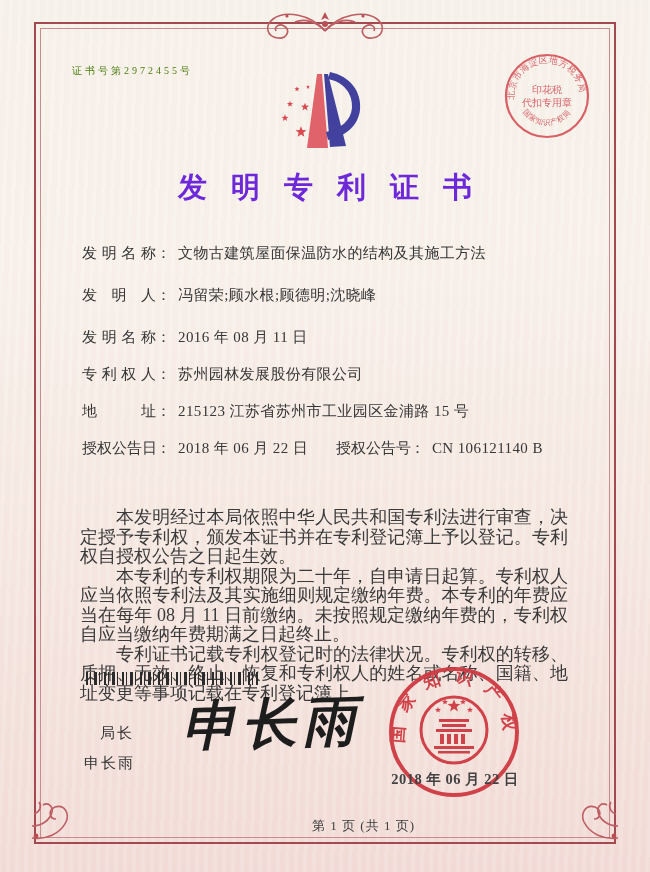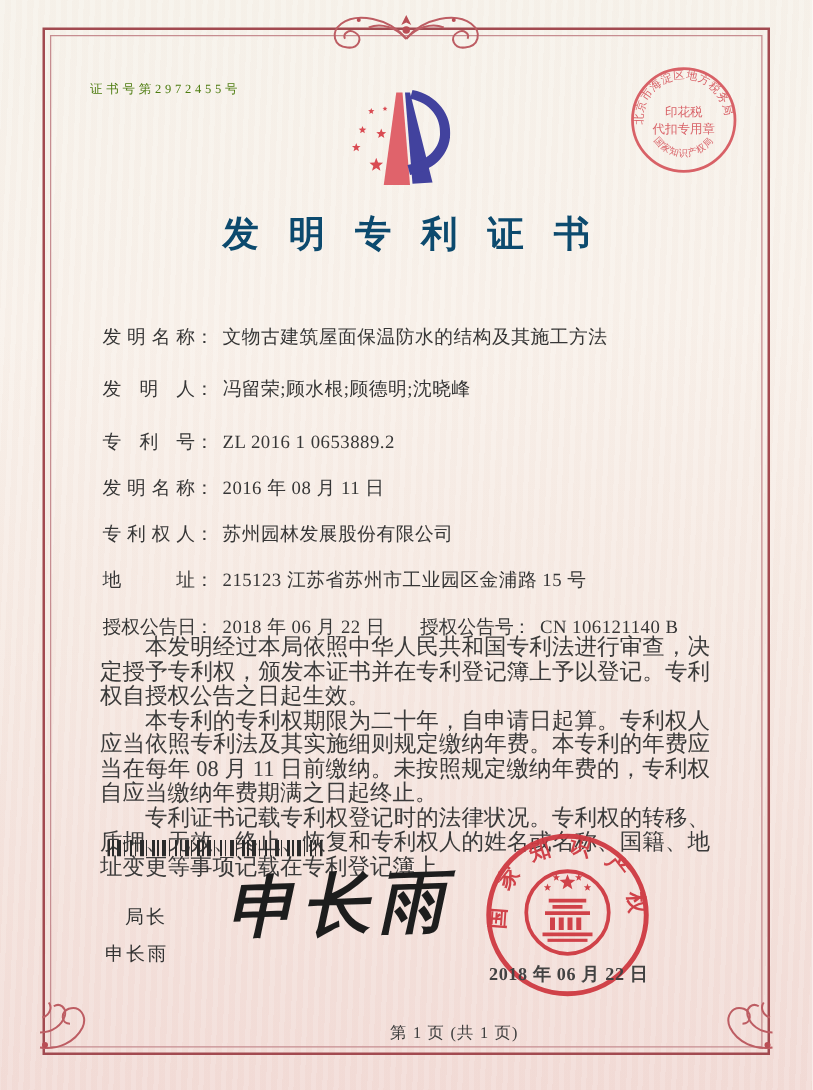--- a/index.html
+++ b/index.html
@@ -19,25 +19,25 @@
   .frame-inner{
     position:absolute;left:4px;top:4px;right:4px;bottom:4px;
     border:1px solid #c68d90;
   }
   .cert-no{
     position:absolute;left:72px;top:64px;font-size:10px;color:#4d7c0f;
     letter-spacing:3px;
   }
   .title{
     position:absolute;left:0;top:168px;width:650px;text-align:center;
-    font-size:29px;font-weight:600;color:#0c4a6e;letter-spacing:24px;
+    font-size:29px;font-weight:600;color:#6d28d9;letter-spacing:24px;
     text-indent:24px;
   }
   .fields{position:absolute;left:82px;top:244px;width:505px;}
-  .frow{height:21px;margin-bottom:21px;font-size:15px;color:#363636;white-space:nowrap;margin-top:16px;}
+  .frow{height:21px;margin-bottom:21px;font-size:15px;color:#363636;white-space:nowrap;}
   .frow.tight{margin-bottom:16px;}
   .flabel{display:inline-block;width:74px;text-align:justify;text-align-last:justify;}
   .fcolon{margin-right:7px;}
   .fvalue{letter-spacing:.4px;}
   .fgroup2{margin-left:24px;}
   .paras{
     position:absolute;left:80px;top:508px;width:488px;
     font-size:18px;line-height:19.5px;color:#3a3a3a;text-align:justify;
   }
   .paras p{margin:0;text-indent:2em;}
@@ -152,23 +152,20 @@
 </svg>
 
 <div class="title">发明专利证书</div>
 
 <div class="fields">
   <div class="frow">
     <span class="flabel">发明名称</span><span class="fcolon">：</span><span class="fvalue">文物古建筑屋面保温防水的结构及其施工方法</span>
   </div>
   <div class="frow">
     <span class="flabel">发明人</span><span class="fcolon">：</span><span class="fvalue">冯留荣;顾水根;顾德明;沈晓峰</span>
-  </div>
-  <div class="frow tight">
-    <span class="flabel">专利号</span><span class="fcolon">：</span><span class="fvalue">ZL 2016 1 0653889.2</span>
   </div>
   <div class="frow tight">
     <span class="flabel">发明名称</span><span class="fcolon">：</span><span class="fvalue">2016 年 08 月 11 日</span>
   </div>
   <div class="frow tight">
     <span class="flabel">专利权人</span><span class="fcolon">：</span><span class="fvalue">苏州园林发展股份有限公司</span>
   </div>
   <div class="frow tight">
     <span class="flabel">地址</span><span class="fcolon">：</span><span class="fvalue">215123 江苏省苏州市工业园区金浦路 15 号</span>
   </div>

